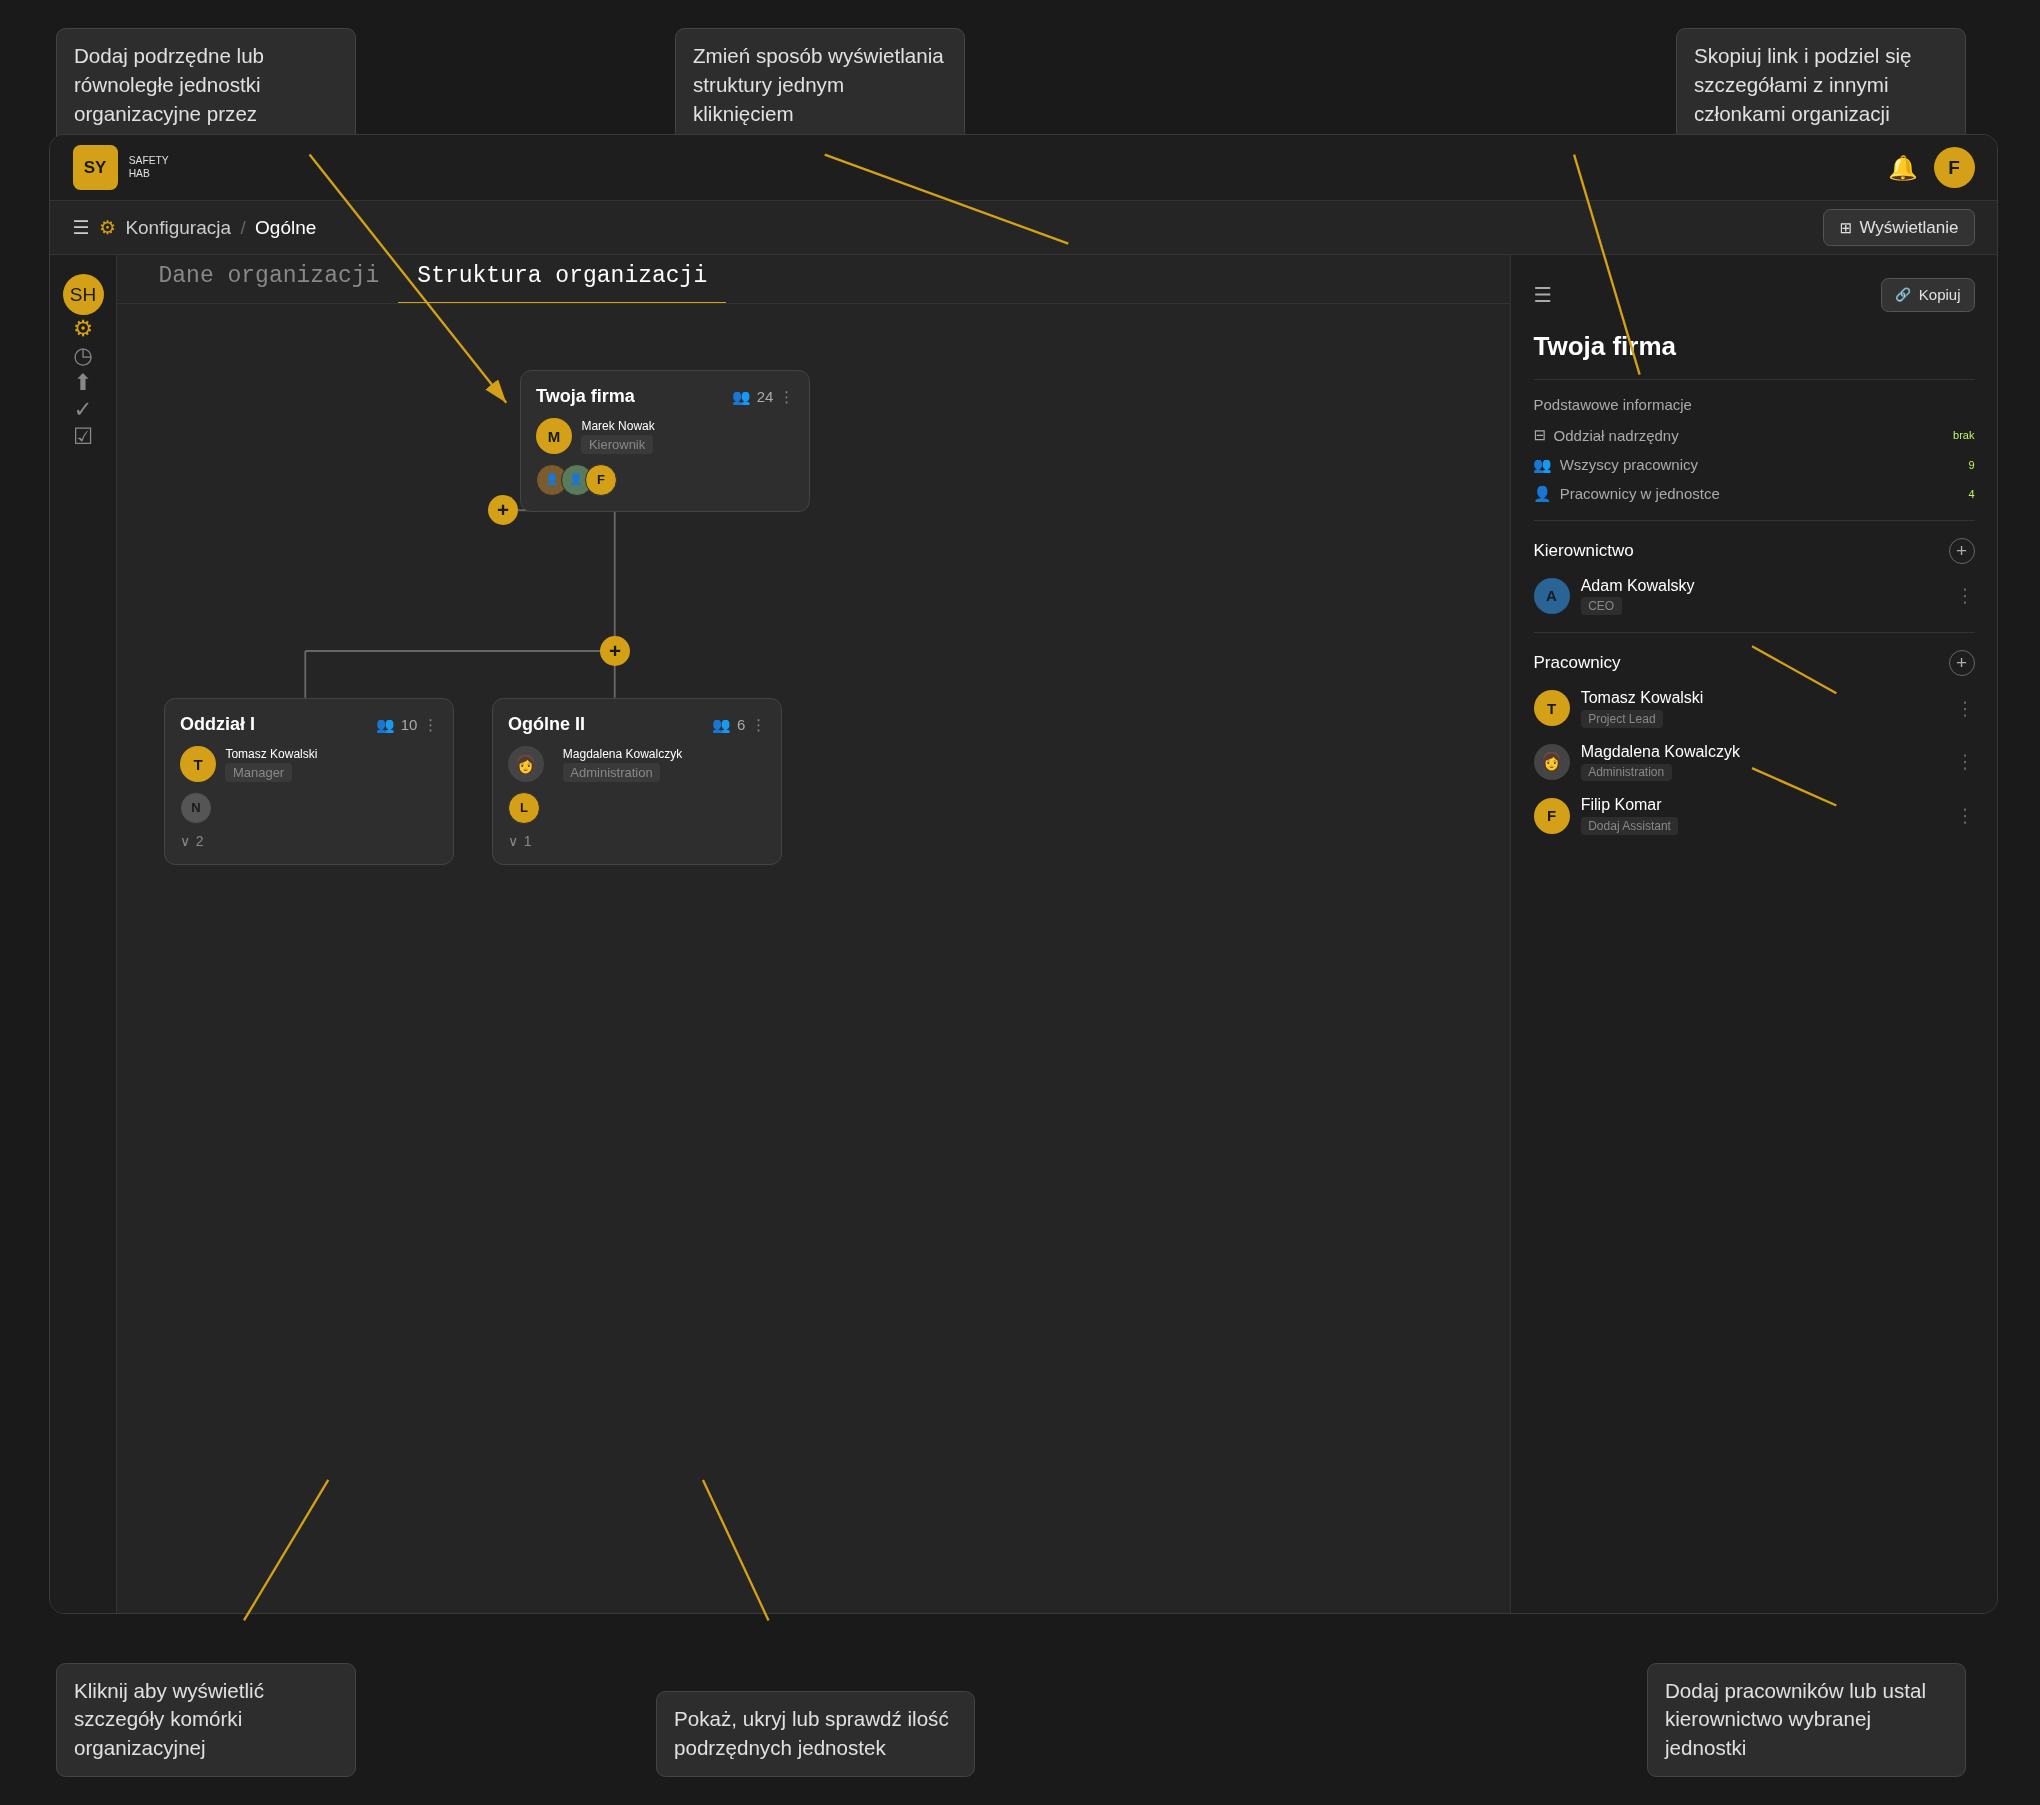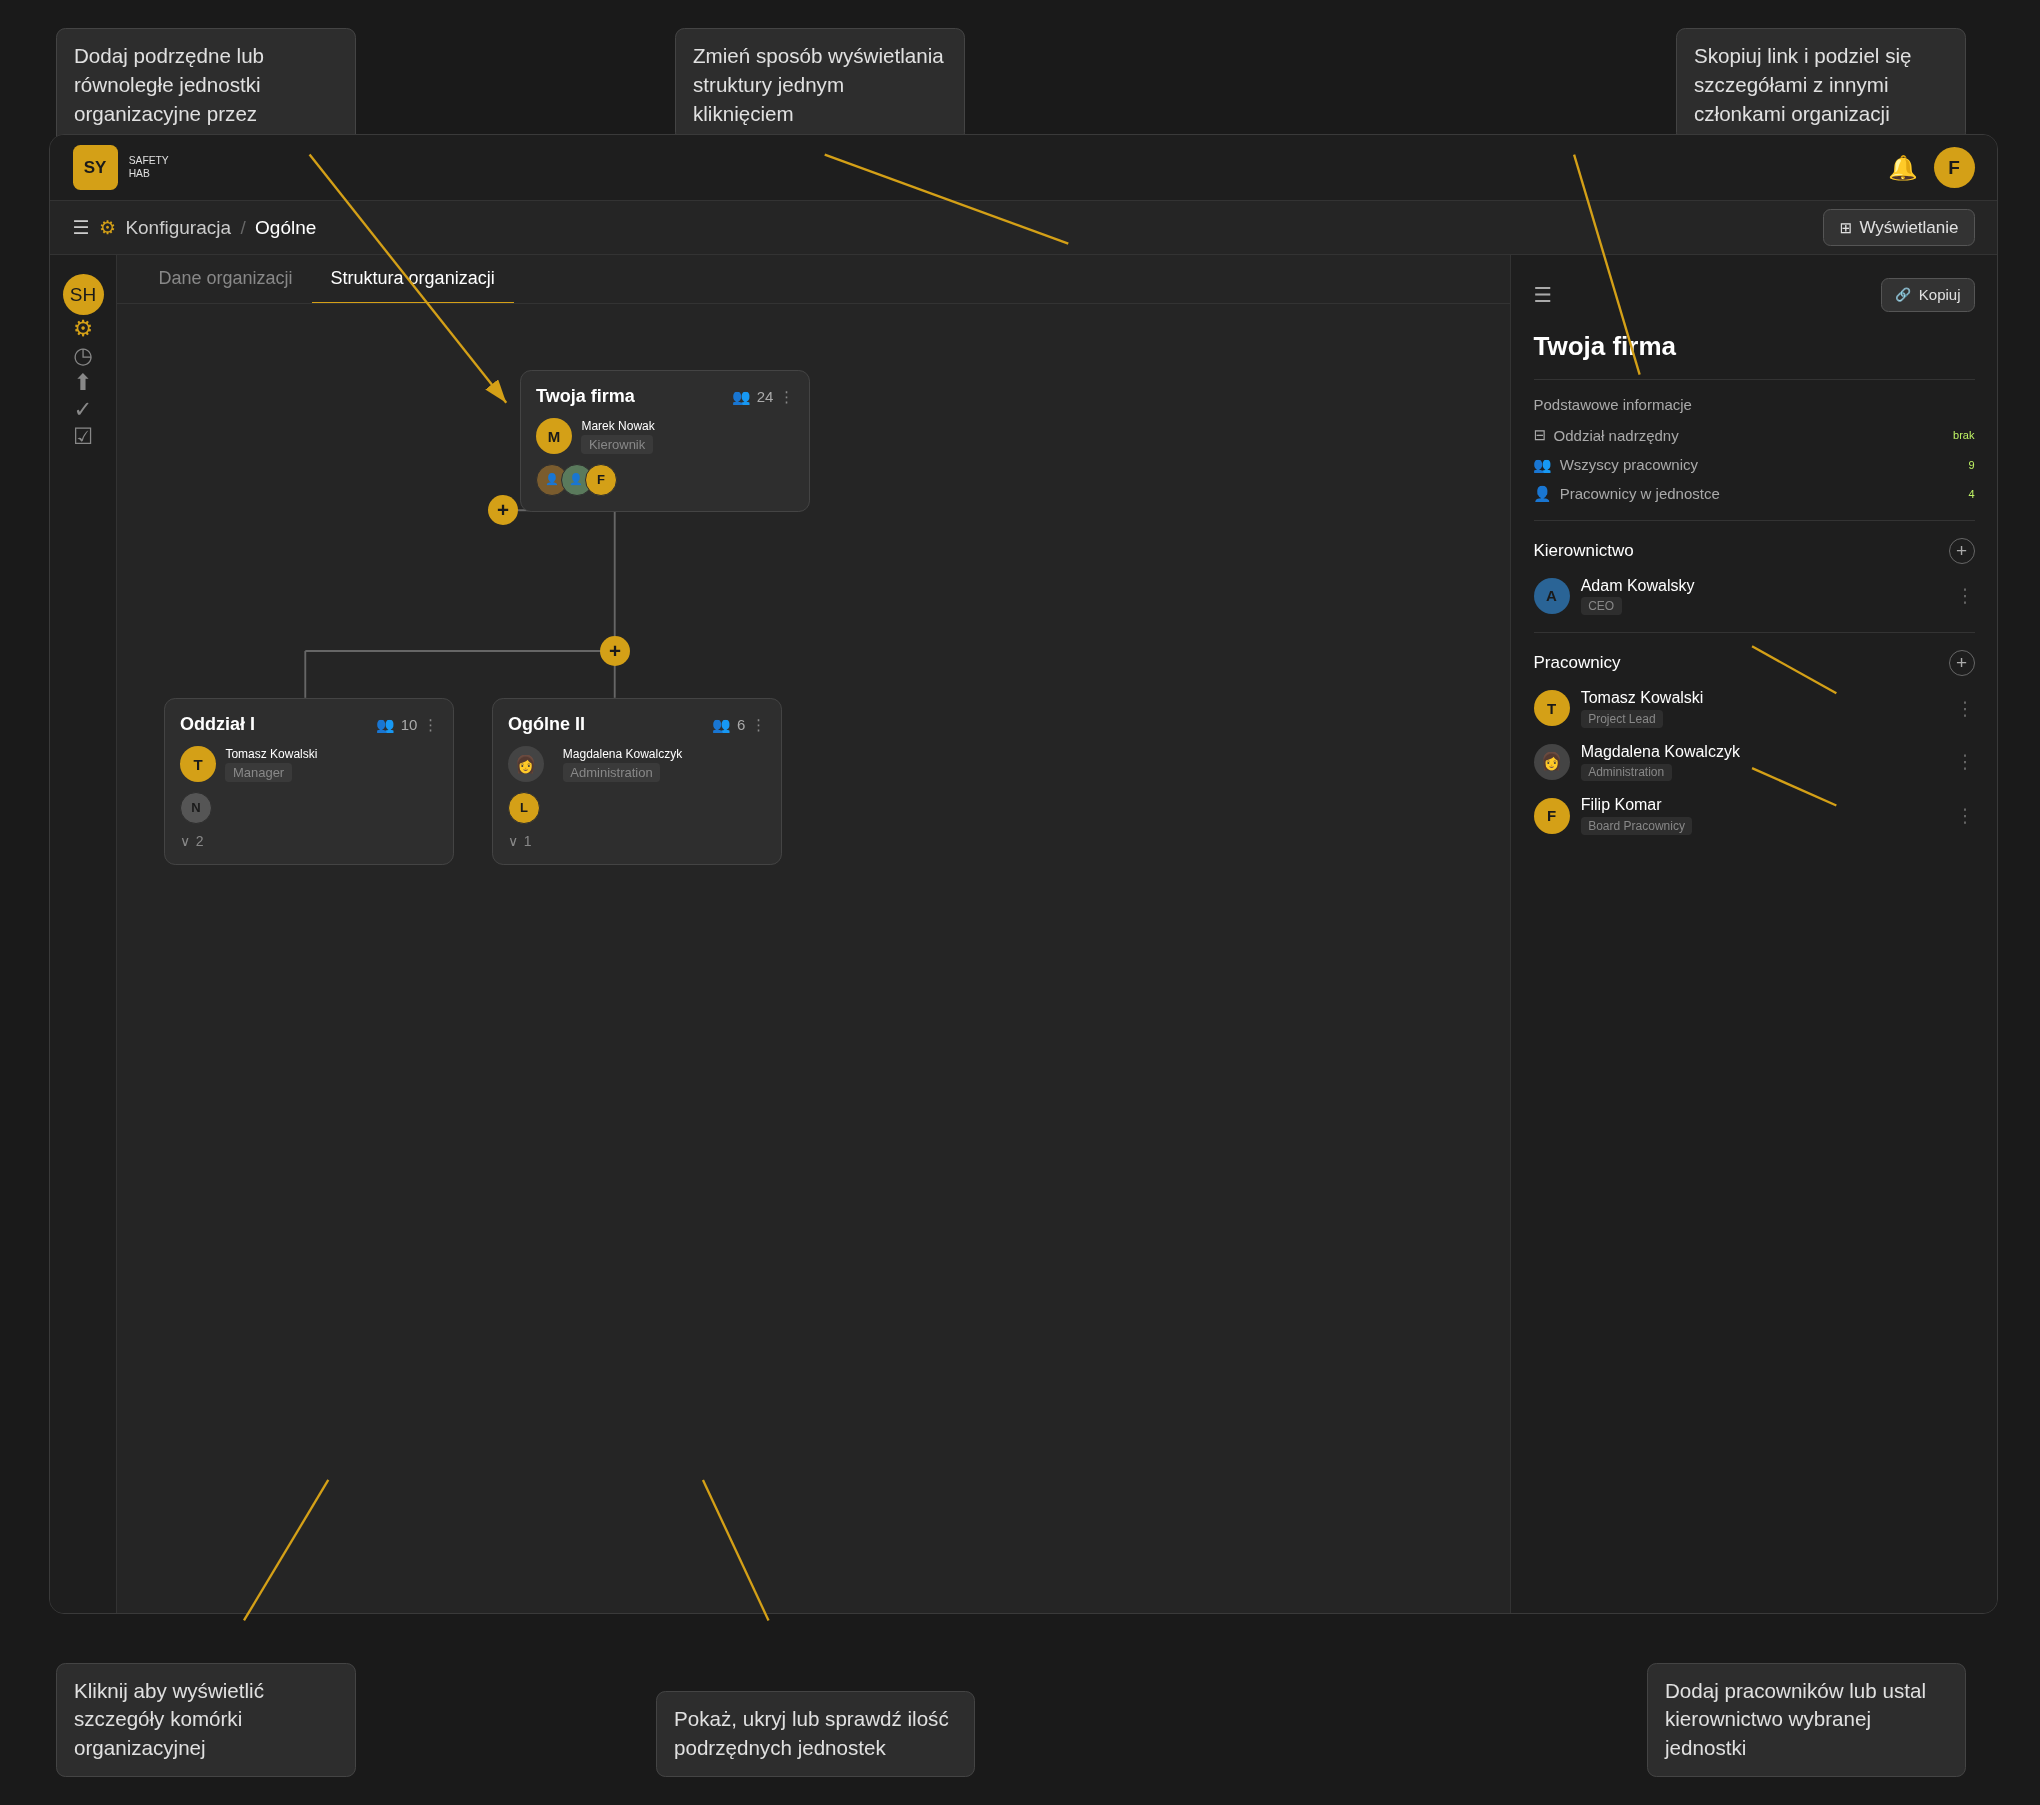--- a/index.html
+++ b/index.html
@@ -200,24 +200,25 @@
     .tabs-bar {
       display: flex;
       gap: 0;
       padding: 0 22.5px;
       border-bottom: 0.9px solid #333;
       height: 49px;
       align-items: flex-end;
     }
     .tab-item {
       padding: 0 19px 13px;
-      font-size: 18px;
+      font-size: 23px;
       color: #888;
       cursor: pointer;
       border-bottom: 1.9px solid transparent;
+      font-family: Liberation Mono, monospace;
     }
     .tab-item.active {
       color: #fff;
       border-bottom: 1.9px solid #d4a017;
     }
 
     
     .org-area {
       position: relative;
       width: 100%;
@@ -688,21 +689,21 @@
           <div class="emp-name">Magdalena Kowalczyk</div>
           <span class="emp-role">Administration</span>
         </div>
         <span class="three-dots">⋮</span>
       </div>
 
       <div class="employee-row">
         <div class="person-avatar" style="background:#d4a017;width:36px;height:36px;font-size:15px;">F</div>
         <div class="emp-info">
           <div class="emp-name">Filip Komar</div>
-          <span class="emp-role">Board Pracownicy</span>
+          <span class="emp-role">Dodaj Assistant</span>
         </div>
         <span class="three-dots">⋮</span>
       </div>
 
     </div>
   </div>
 </div>
 
 <div class="tooltip-box tooltip-bl">
   <span>Kliknij aby wyświetlić szczegóły komórki organizacyjnej</span>

